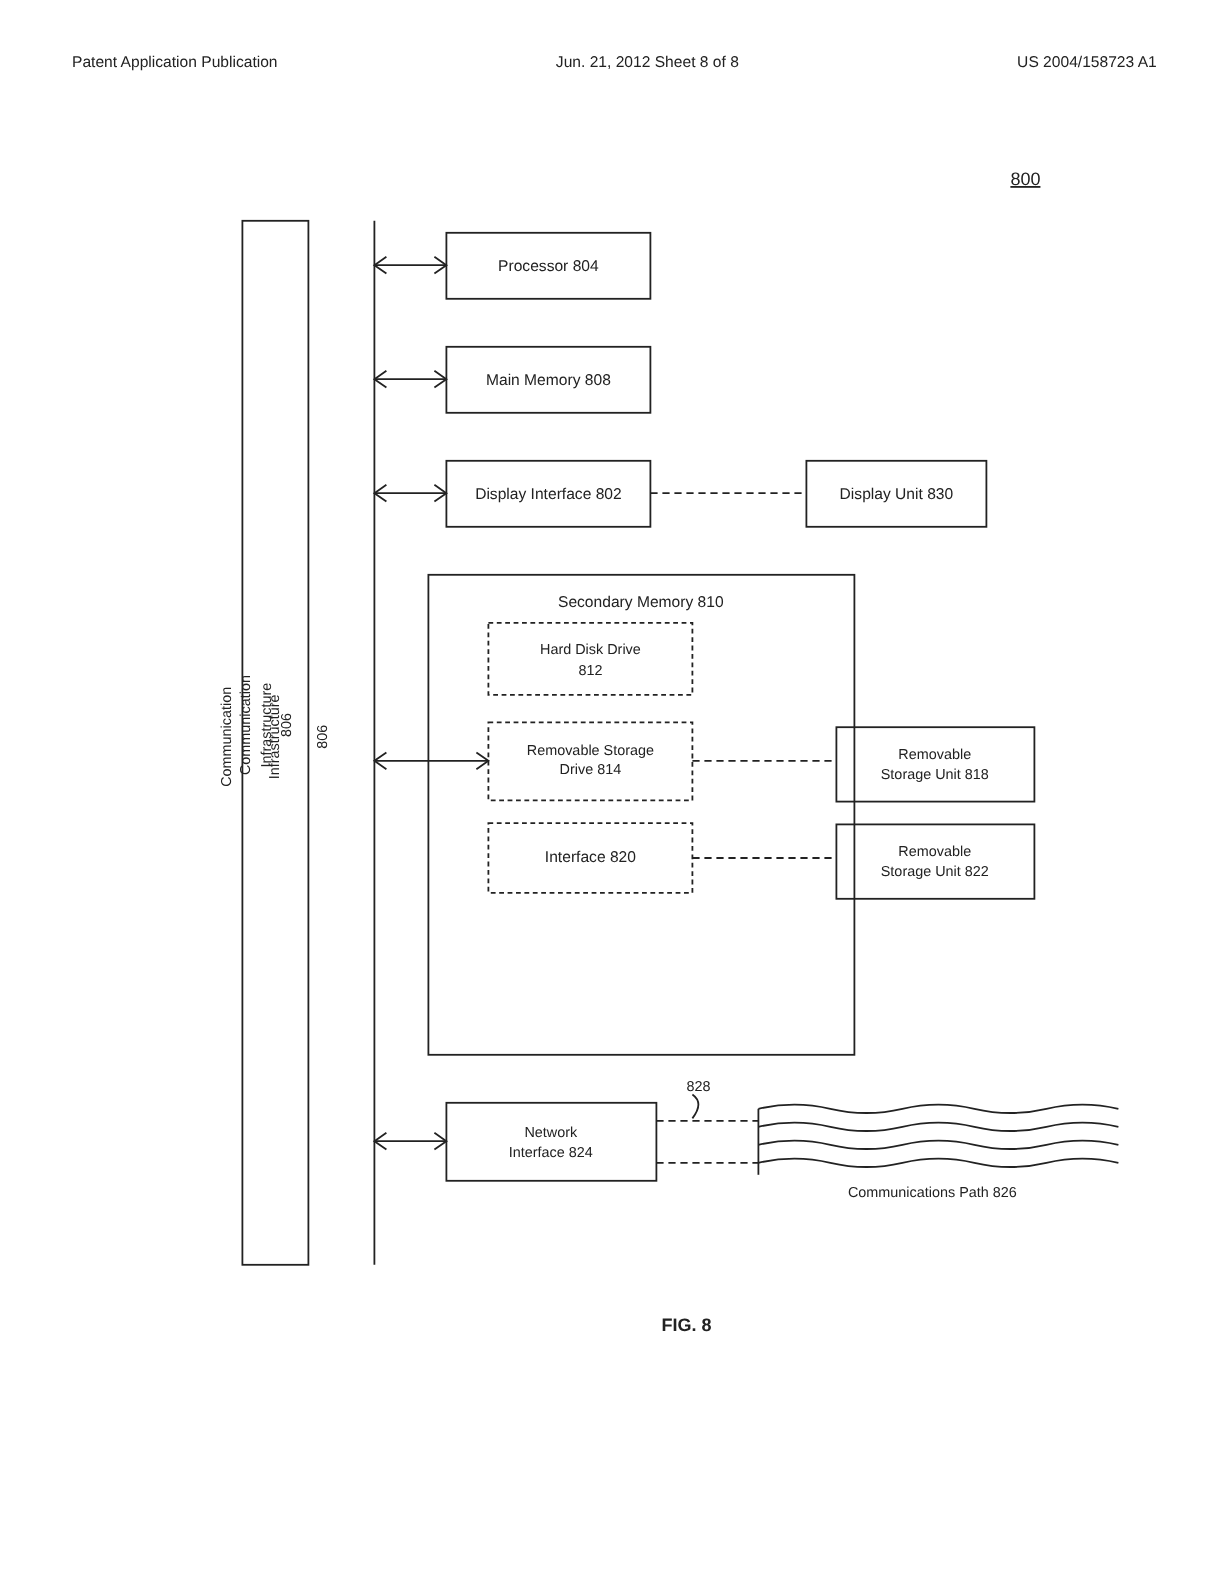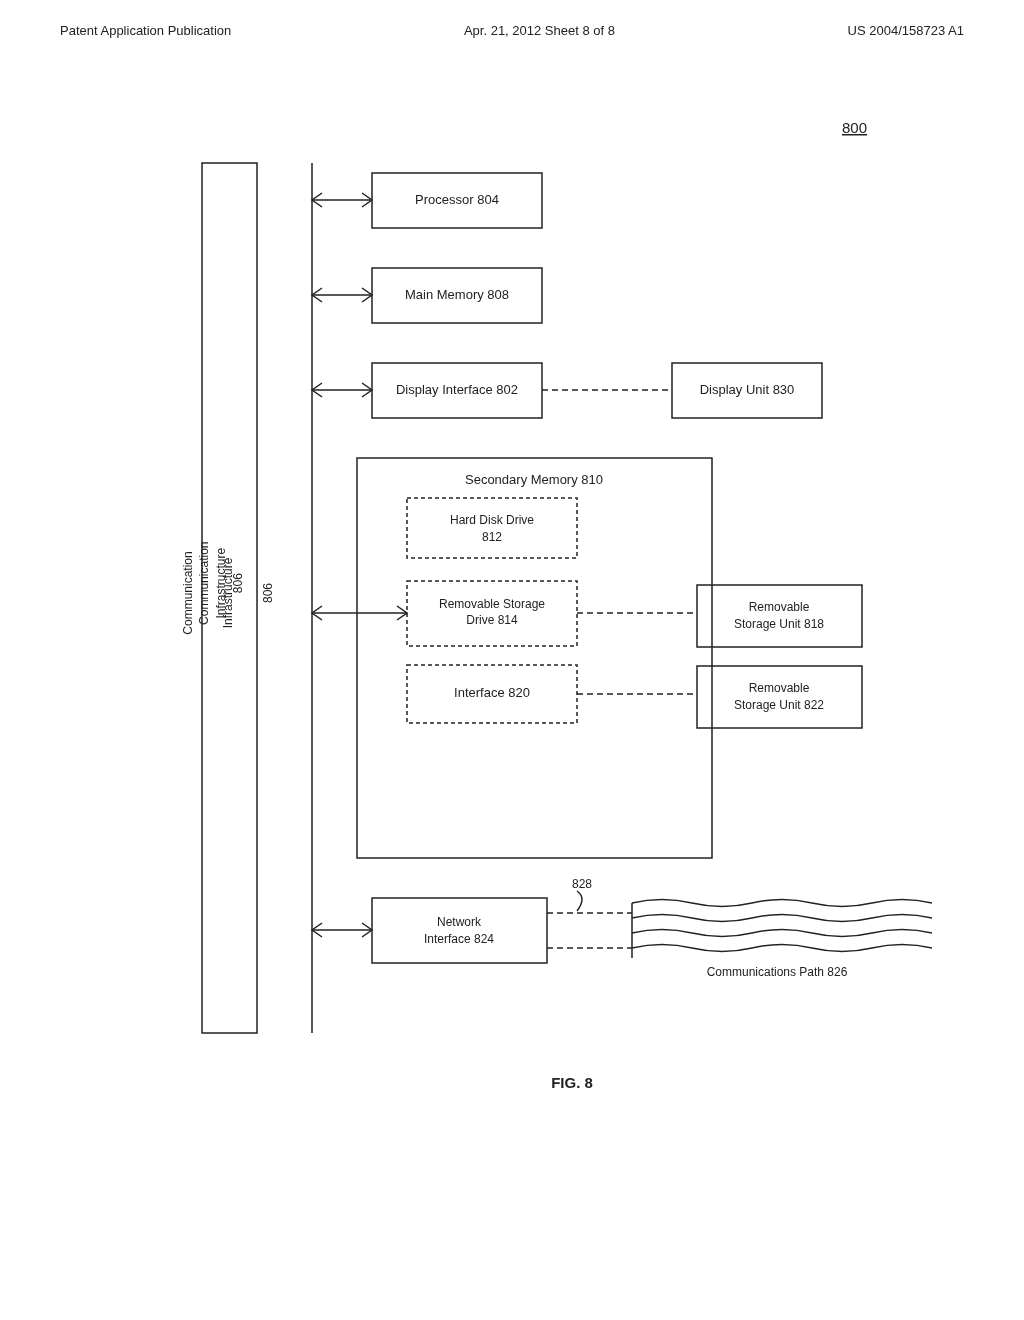--- a/index.html
+++ b/index.html
@@ -16,21 +16,21 @@
       width: 1024px;
       min-height: 1320px;
       background: #fff;
       position: relative;
     }
 
     
     .header {
       display: flex;
       justify-content: space-between;
-      padding: 23px 60px 10px 60px;
+      padding: 44px 60px 10px 60px;
       font-size: 13px;
       color: #222;
     }
 
     
     .diagram-container {
       position: relative;
       margin: 40px auto 0 auto;
       width: 860px;
       height: 1050px;
@@ -80,21 +80,21 @@
       text-anchor: middle;
       font-weight: bold;
     }
   </style>
 </head>
 <body>
 
 <div class="page">
   <div class="header">
     <span>Patent Application Publication</span>
-    <span>Apr. 21, 2012  Sheet 8 of 8</span>
+    <span>Jun. 21, 2012  Sheet 8 of 8</span>
     <span>US 2004/158723 A1</span>
   </div>
 
   <div class="diagram-container">
     <svg class="diagram-svg" viewBox="0 0 860 1020" xmlns="http://www.w3.org/2000/svg">
 
       <text x="700" y="30" class="diagram-800-label">800</text>
 
       <rect x="60" y="60" width="55" height="870" fill="none" stroke="#222" stroke-width="1.5"></rect>
 

